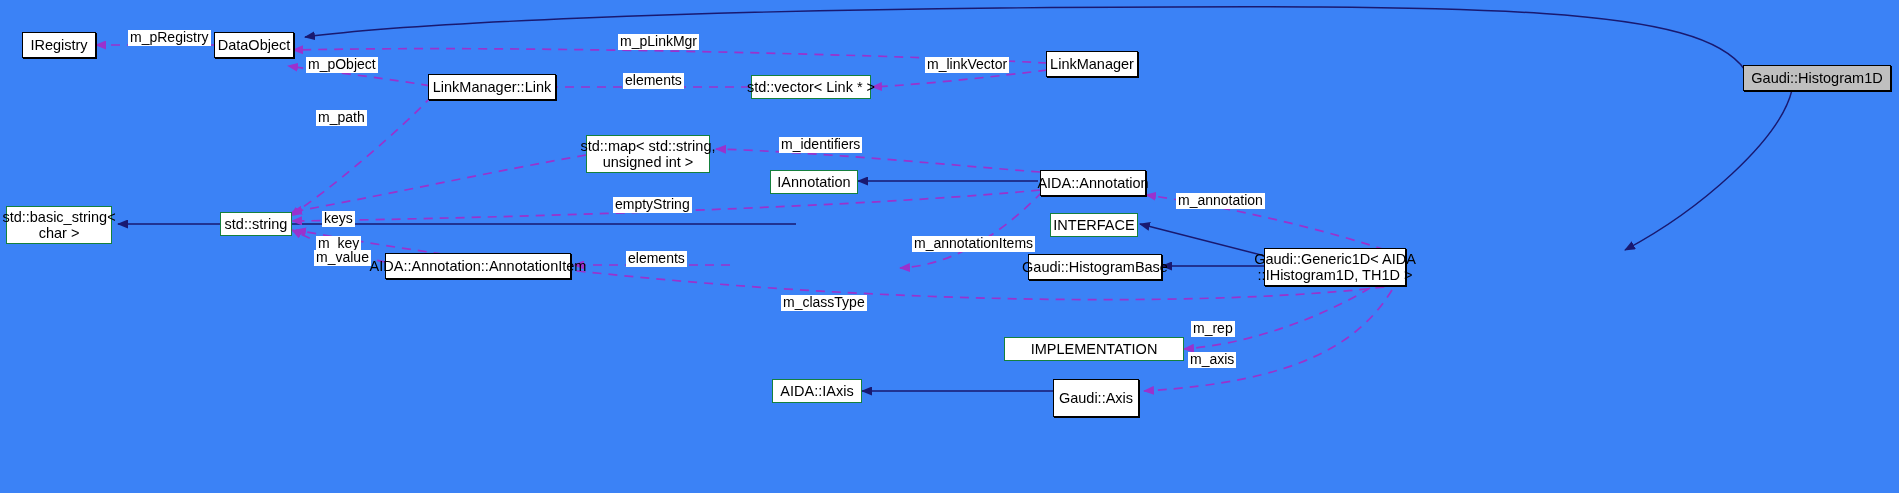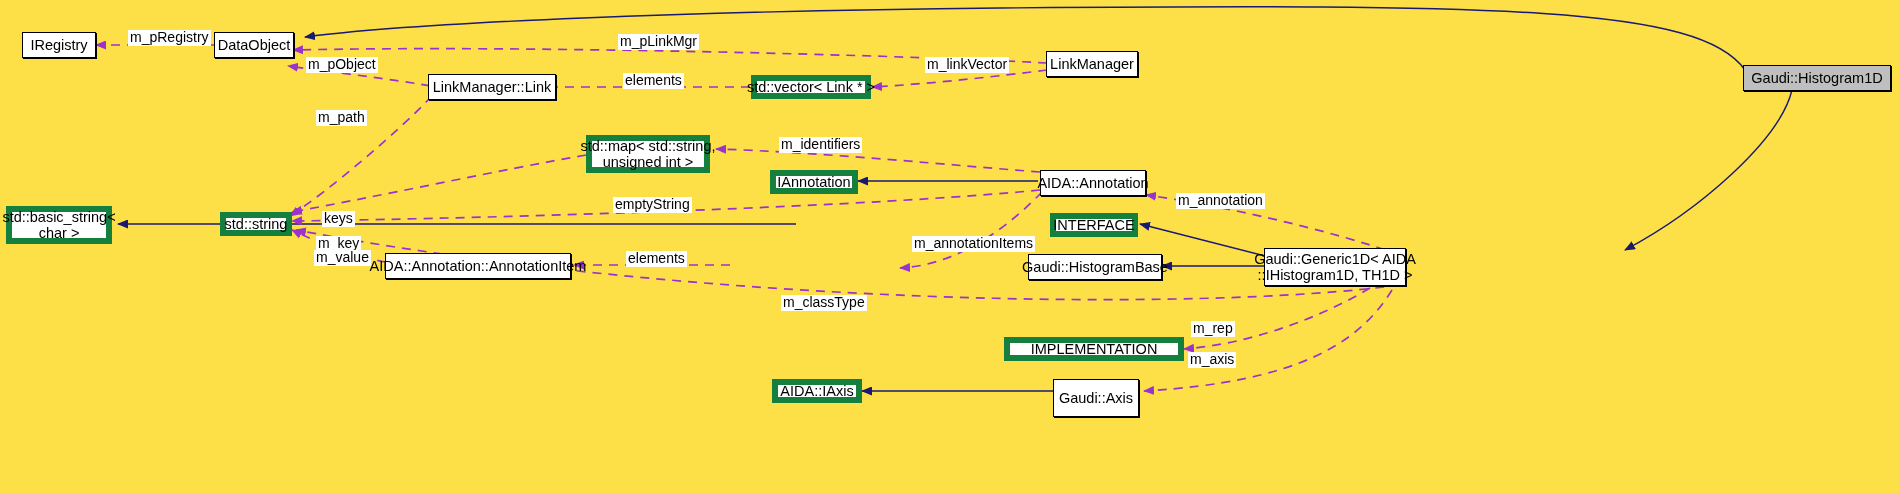--- a/index.html
+++ b/index.html
@@ -4,21 +4,21 @@
 <style>
   html, body {
     margin: 0;
     padding: 0;
     background: #ffffff;
   }
   #diagram {
     position: relative;
     width: 1899px;
     height: 493px;
-    background: #fde047;
+    background: #3b82f6;
     font-family: "Liberation Sans", sans-serif;
     overflow: hidden;
   }
   svg.edge-layer {
     position: absolute;
     left: 0;
     top: 0;
     width: 1899px;
     height: 493px;
     pointer-events: none;
@@ -37,21 +37,21 @@
     white-space: pre;
     padding: 1px 6px;
   }
   
   .node.cls {
     border: 1px solid #000000;
     box-shadow: 1px 1px 0 0 #000000;
   }
   
   .node.ext {
-    border: 6px solid #15803d;
+    border: 1px solid #15803d;
   }
   
   .node.focus {
     border: 1px solid #000000;
     box-shadow: 1px 1px 0 0 #000000;
     background: #bfbfbf;
   }
   .edge-label {
     position: absolute;
     font-size: 14px;

